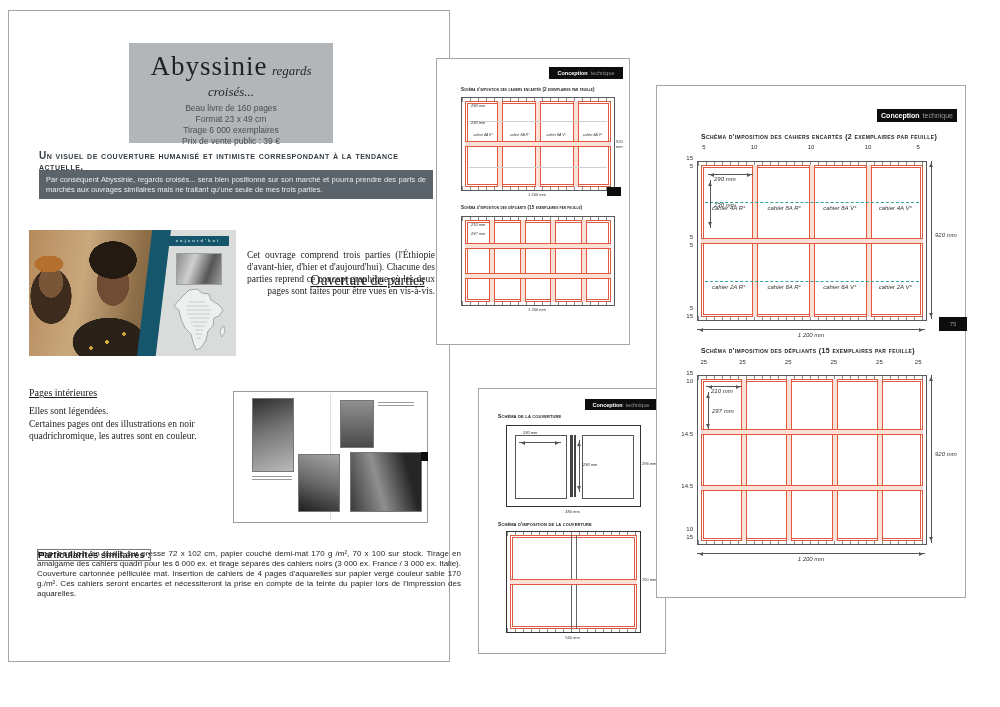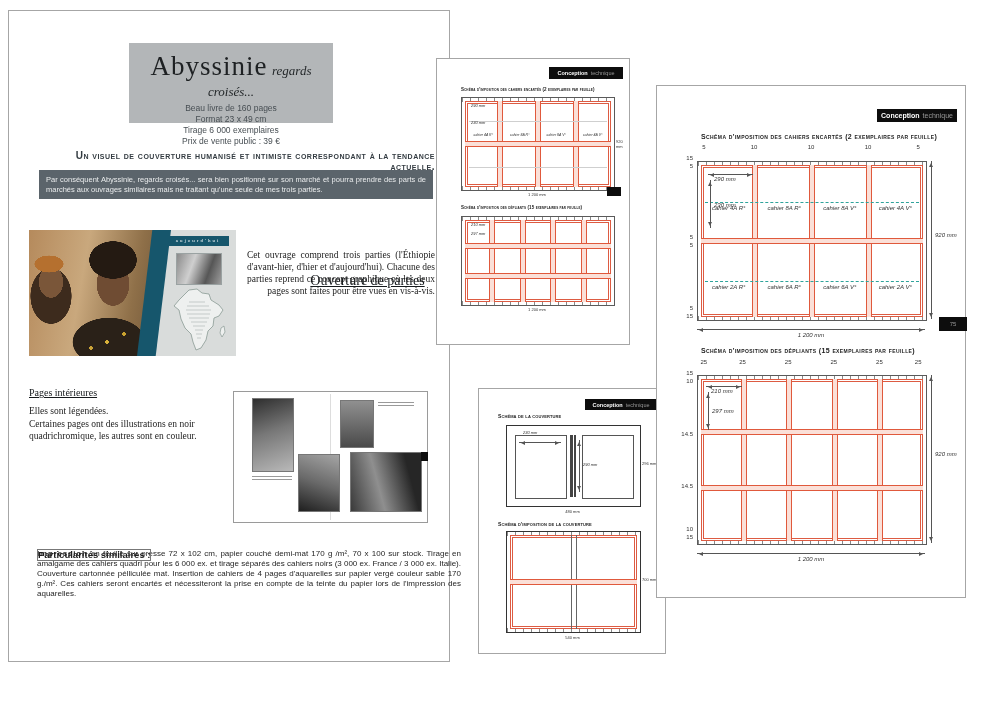--- a/index.html
+++ b/index.html
@@ -2,25 +2,25 @@
 <html><head>
 <meta charset="utf-8">
 <style>
   html,body{margin:0;padding:0;background:#fff;}
   .canvas{position:relative;width:1000px;height:707px;background:#fff;overflow:hidden;
           font-family:"Liberation Sans",sans-serif;}
   .a{position:absolute;}
   .page{position:absolute;background:#fff;border:1px solid #a6a6a6;box-sizing:border-box;}
 
   
-  .titlebox{left:128px;top:42px;width:204px;height:80px;background:#b3b6b8;text-align:center;}
+  .titlebox{left:128px;top:42px;width:204px;height:100px;background:#b3b6b8;text-align:center;}
   .titlebox .big{font-family:"Liberation Serif",serif;font-size:27px;color:#1e2123;letter-spacing:1px;}
   .titlebox .script{font-family:"Liberation Serif",serif;font-style:italic;font-size:13px;color:#24282a;}
   .titlebox .specs{margin-top:3px;font-size:8.5px;line-height:11px;color:#474e53;}
-  .headline{left:38px;top:149px;width:396px;text-align:right;font-size:10px;font-weight:bold;
+  .headline{left:38px;top:149px;width:396px;text-align:left;font-size:10px;font-weight:bold;
             font-variant:small-caps;letter-spacing:.5px;color:#333b41;}
   .marketbox{left:38px;top:169px;width:380px;background:#5b646b;color:#e9ebec;padding:5px 7px;
              font-size:7.5px;line-height:9.5px;text-align:justify;}
   .marketbox p{margin:0;}
   .ouv-head{left:300px;top:230px;width:133px;text-align:center;font-family:"Liberation Serif",serif;
             font-size:14px;text-decoration:underline;color:#15191c;margin-top:42px;}
   .ouv-body{left:246px;top:248px;width:188px;font-family:"Liberation Serif",serif;font-size:9.5px;
             line-height:12px;color:#1c1c1c;text-align:justify;text-align-last:right;}
   .pi-head{left:28px;top:386px;font-family:"Liberation Serif",serif;font-size:10px;
            text-decoration:underline;color:#15191c;}

